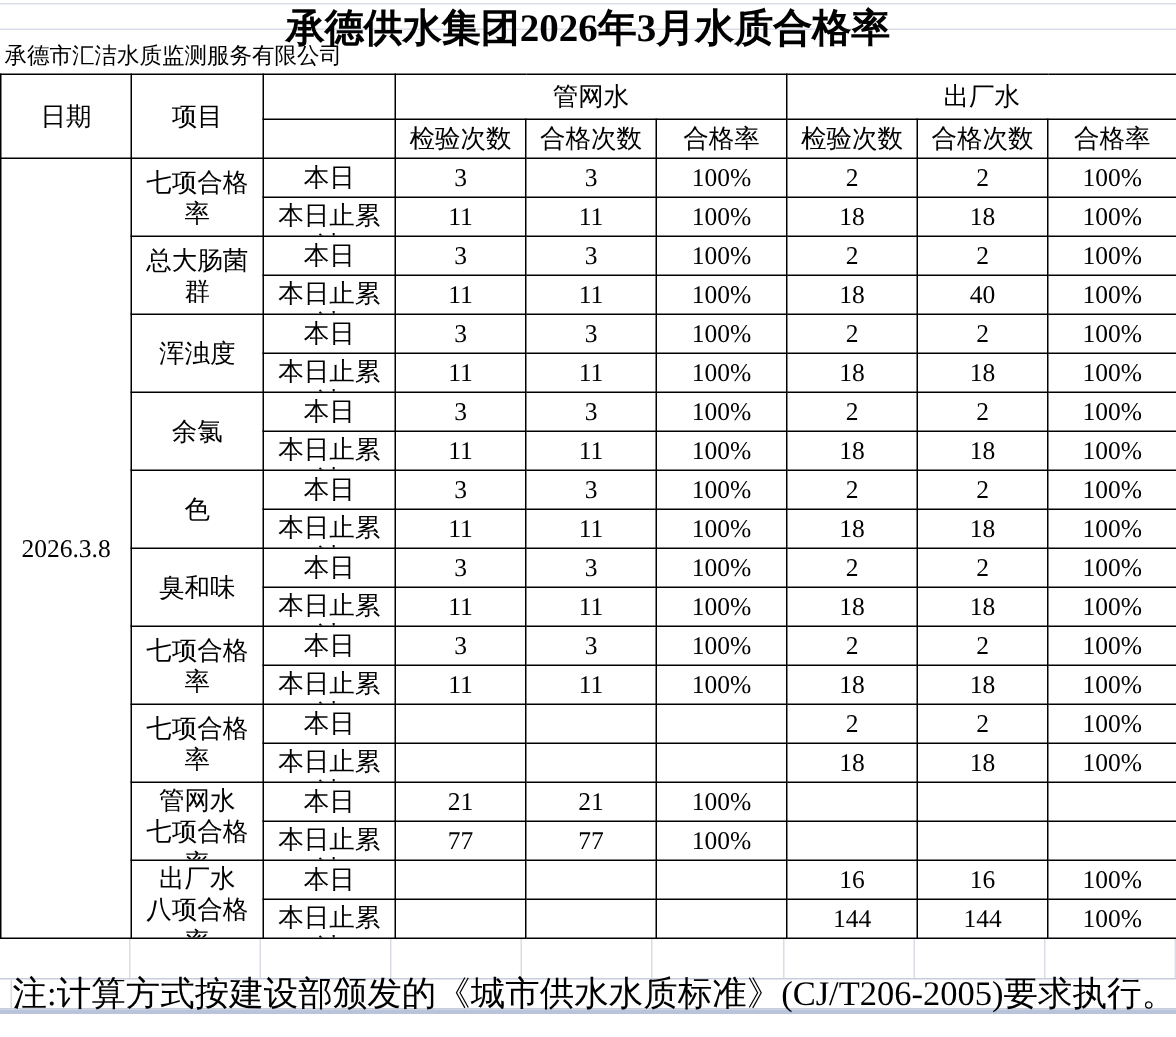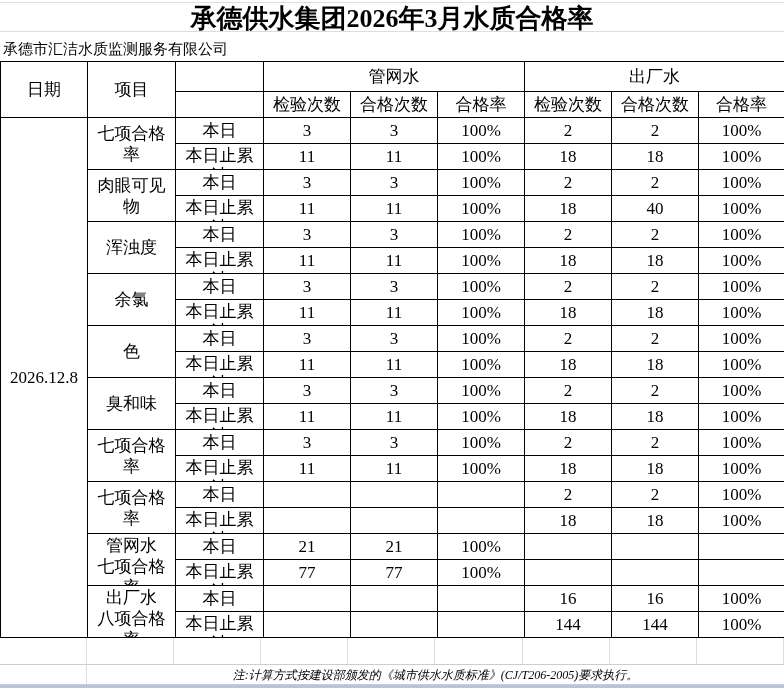--- a/index.html
+++ b/index.html
@@ -4,21 +4,21 @@
 <style>
   * { box-sizing: border-box; margin: 0; padding: 0; }
   body { background: #ffffff; }
   .sheet {
     width: 784px; height: 691px; position: relative; overflow: hidden;
     background: #ffffff; color: #000;
     font-family: "Liberation Serif", "DejaVu Serif", serif;
   }
   .grid-top { height: 2px; }
   .title-row {
-    height: 30px;
+    height: 18px;
     border-top: 1px solid #d9dde8; border-bottom: 1px solid #d9dde8;
     text-align: center; font-size: 26px; font-weight: bold; line-height: 32px;
     white-space: nowrap;
   }
   .subtitle-row { height: 29px; font-size: 15px; padding: 8px 0 0 3px; }
   table.wq { width: 784px; height: 576px; border-collapse: collapse; table-layout: fixed; }
   .wq th, .wq td {
     border: 1px solid #000; text-align: center; vertical-align: middle;
     font-size: 17px; font-weight: normal; padding: 0; overflow: hidden;
   }
@@ -29,21 +29,21 @@
   .datec { font-size: 16px; }
   .ibox { max-height: 50px; overflow: hidden; line-height: 21px; padding: 0 8px; }
   .rbox { max-height: 24px; overflow: hidden; line-height: 20px; padding: 1px 6px 0; }
   .blank-row { height: 26px; display: flex; }
   .blank-row .bc { width: 87.1px; height: 100%; border-right: 1px solid #d9dde8; }
   .note-row {
     height: 21px; display: flex; align-items: center;
     border-top: 1px solid #c7cedb; border-bottom: 1px solid #c7cedb;
   }
   .note-first { width: 87px; align-self: stretch; border-right: 1px solid #d9dde8; }
-  .note-text { flex: 1; text-align: center; font-size: 12px; line-height: 18px; white-space: nowrap; font-style: italic; }
+  .note-text { flex: 1; text-align: center; font-size: 23px; line-height: 18px; white-space: nowrap; }
   .bottom-strip { height: 3px; background: #b9c3d9; }
 </style>
 </head>
 <body>
 
 <div class="sheet">
   <div class="grid-top"></div>
   <div class="title-row">承德供水集团2026年3月水质合格率</div>
   <div class="subtitle-row">承德市汇洁水质监测服务有限公司</div>
 
@@ -72,21 +72,21 @@
         <th>检验次数</th>
         <th>合格次数</th>
         <th>合格率</th>
         <th>检验次数</th>
         <th>合格次数</th>
         <th>合格率</th>
       </tr>
     </thead>
     <tbody>
       <tr>
-        <td class="datec" rowspan="20">2026.12.8</td>
+        <td class="datec" rowspan="20">2026.3.8</td>
         <td rowspan="2">
             <div class="ibox">七项合格率</div>
           </td>
         <td>本日</td>
         <td>3</td>
         <td>3</td>
         <td>100%</td>
         <td>2</td>
         <td>2</td>
         <td>100%</td>
@@ -98,21 +98,21 @@
         <td>11</td>
         <td>11</td>
         <td>100%</td>
         <td>18</td>
         <td>18</td>
         <td>100%</td>
       </tr>
 
       <tr>
         <td rowspan="2">
-            <div class="ibox">肉眼可见物</div>
+            <div class="ibox">总大肠菌群</div>
           </td>
         <td>本日</td>
         <td>3</td>
         <td>3</td>
         <td>100%</td>
         <td>2</td>
         <td>2</td>
         <td>100%</td>
       </tr>
       <tr>

